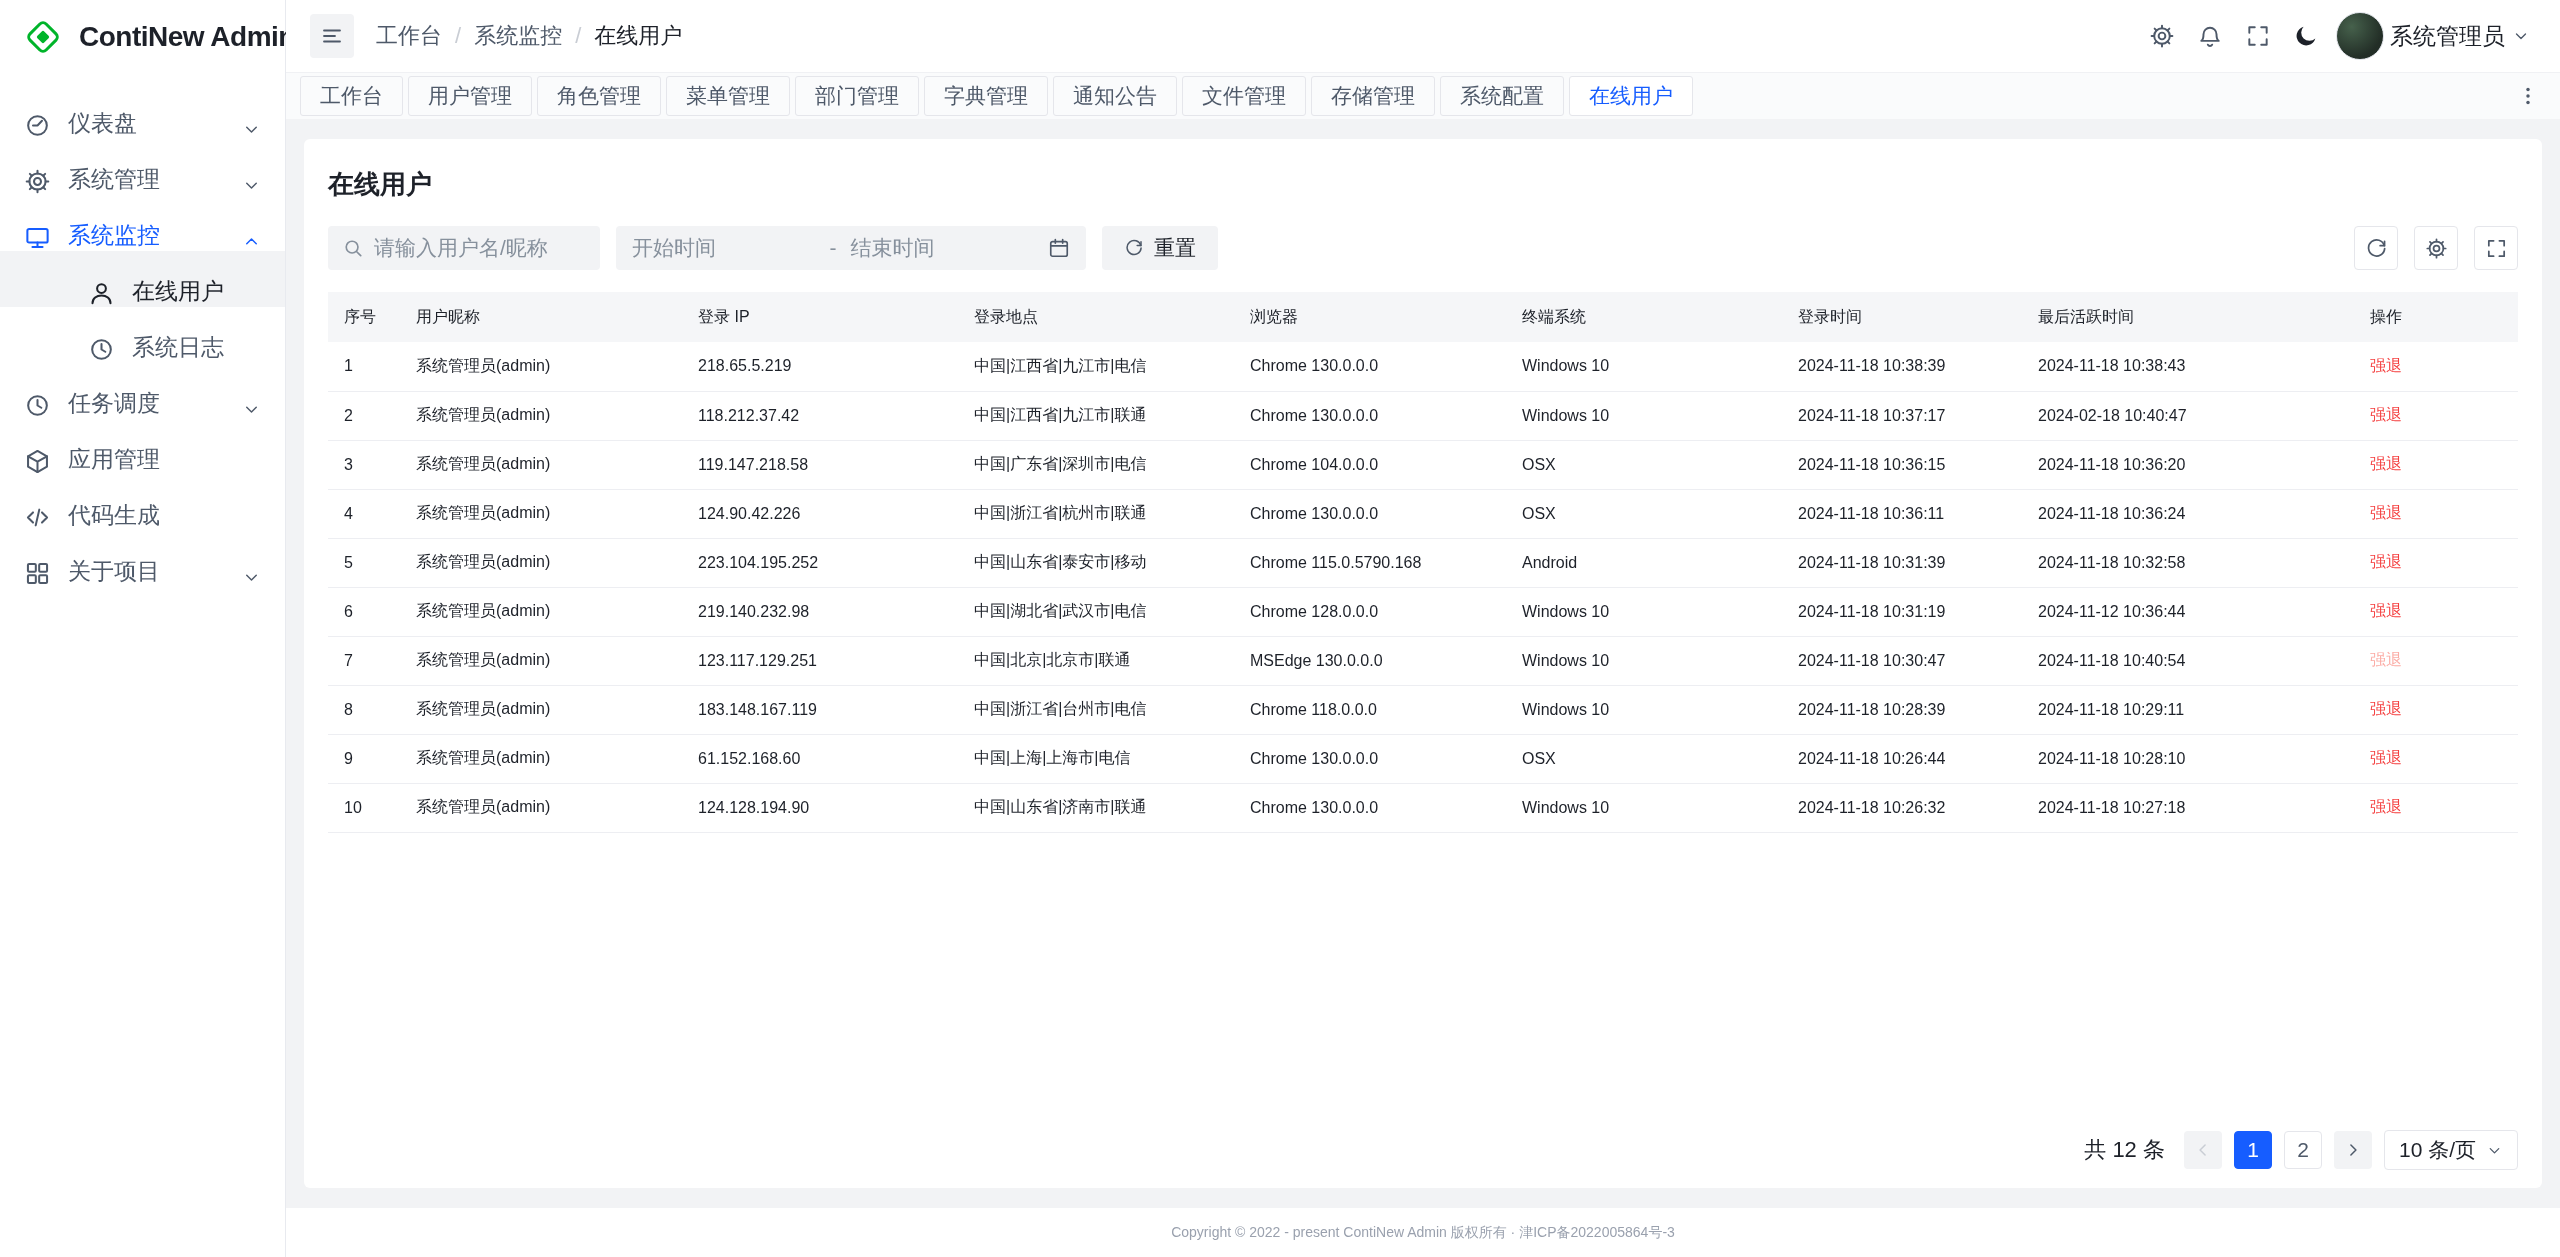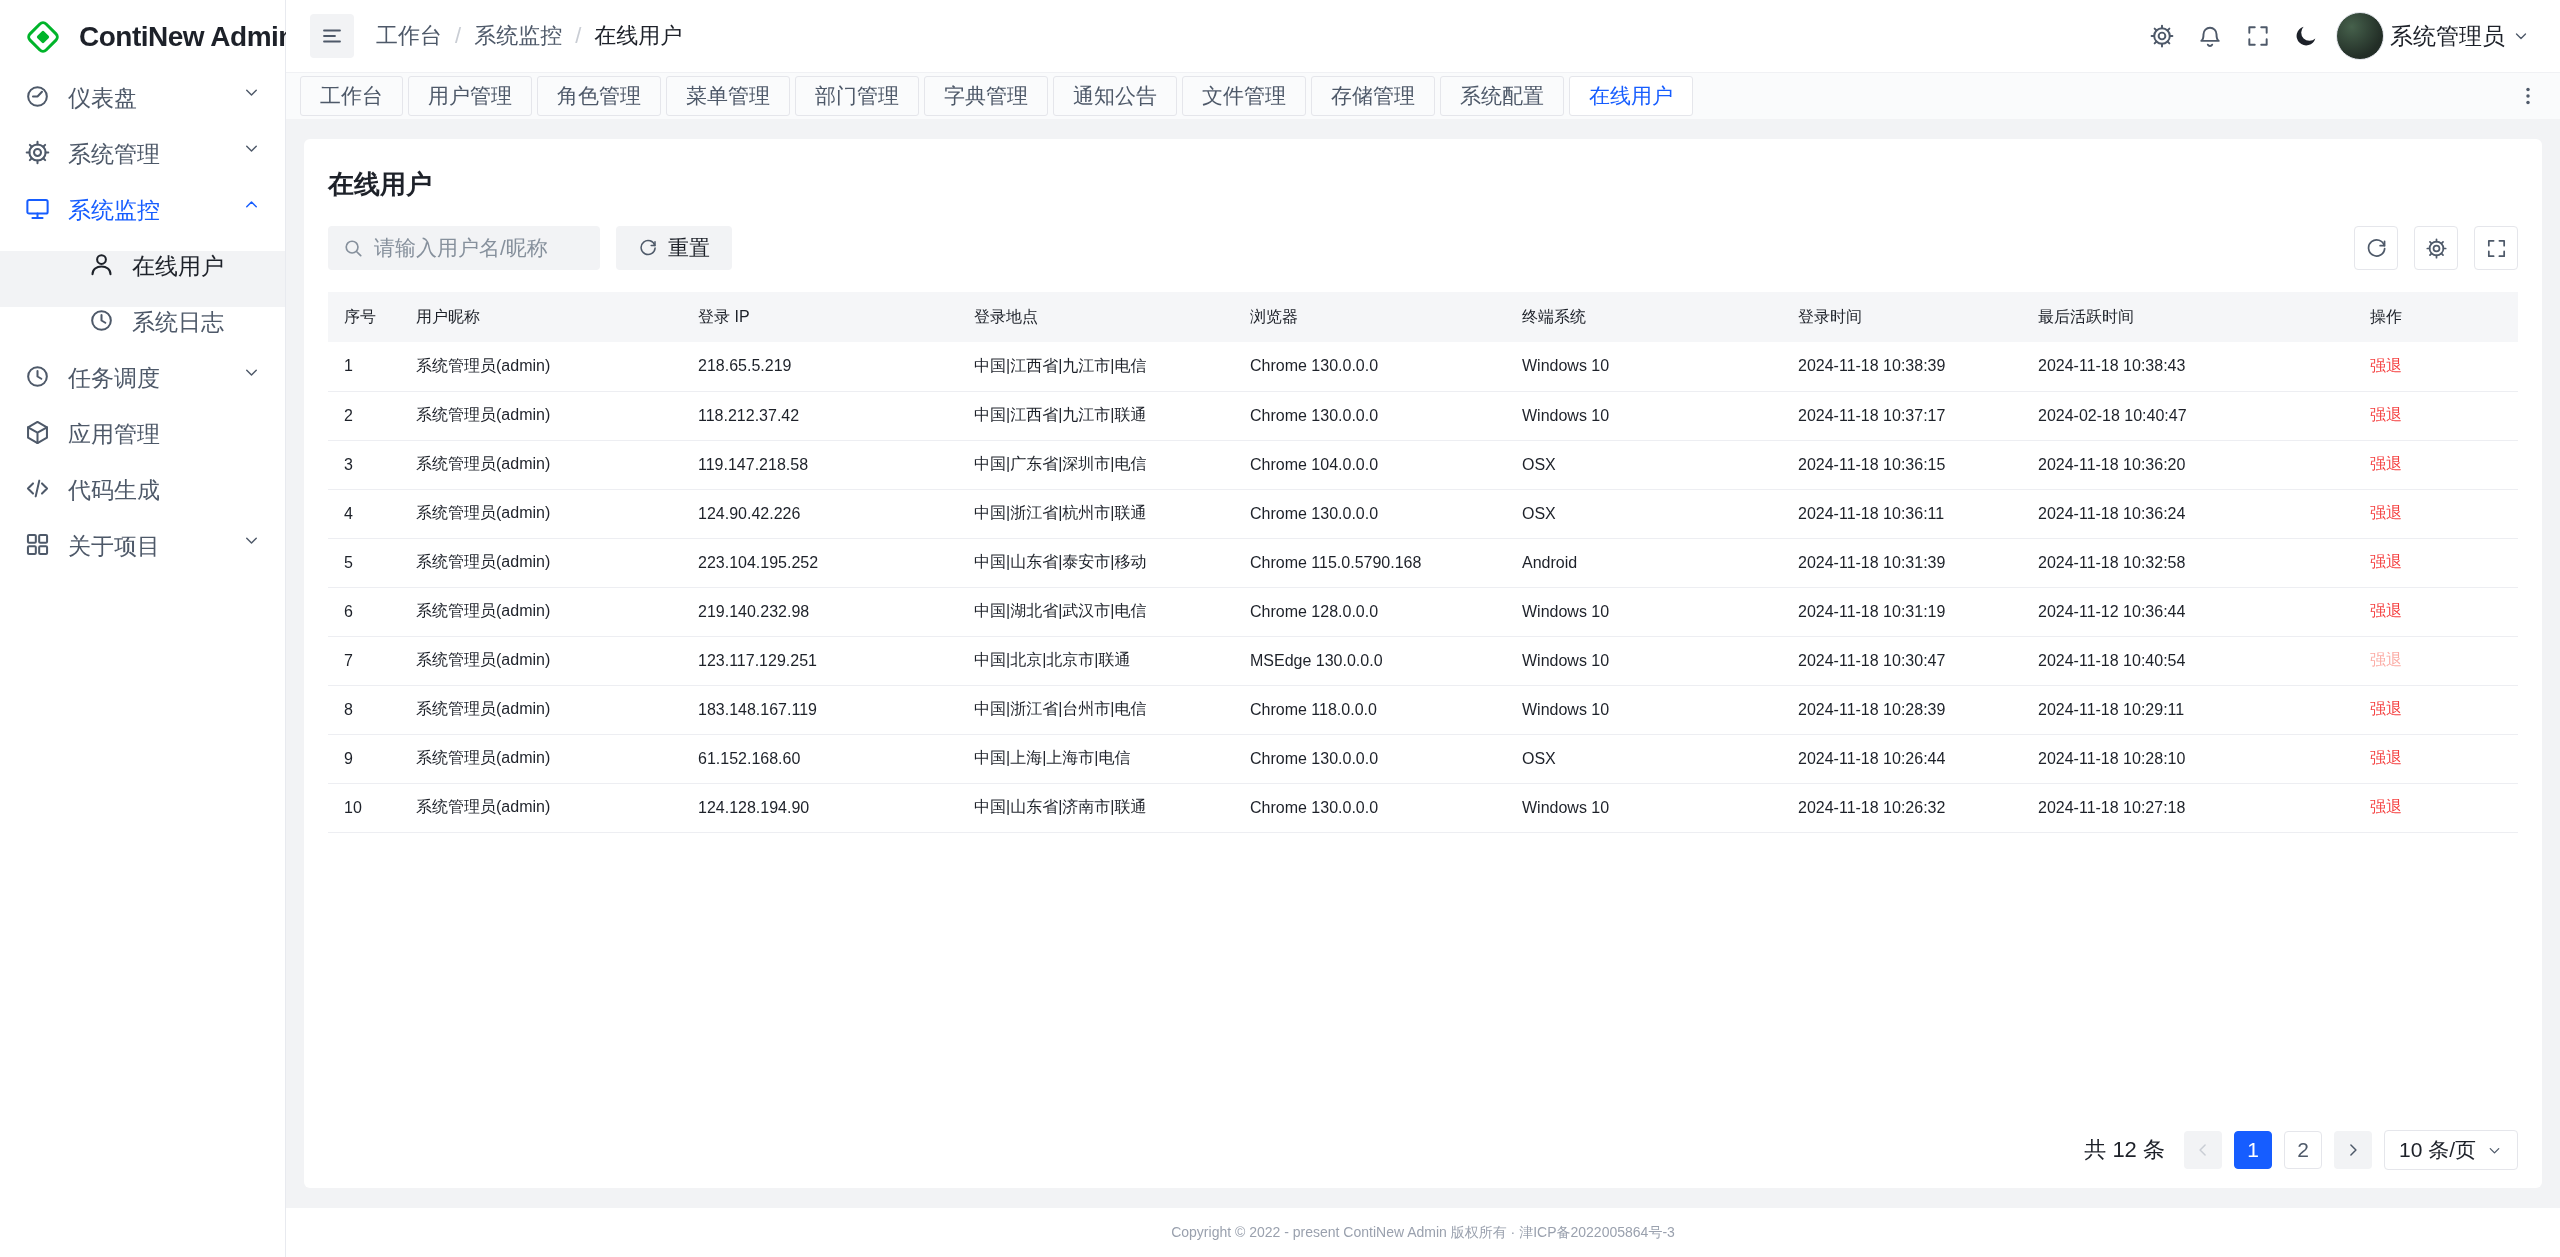--- a/index.html
+++ b/index.html
@@ -6,21 +6,21 @@
   html,body { width:2560px; height:1257px; overflow:hidden;
     font-family:"Liberation Sans","DejaVu Sans",sans-serif; color:#1d2129; background:#f2f3f5; }
   .app { display:flex; width:100%; height:100%; }
 
   
   .sidebar { width:286px; background:#fff; border-right:1px solid #e8eaef; display:flex; flex-direction:column; flex:none; }
   .logo-row { height:73px; display:flex; align-items:center; gap:15px; padding:0 22px; cursor:pointer; }
   .logo-icon { width:42px; height:42px; flex:none; }
   .logo-text { font-size:28px; font-weight:bold; white-space:nowrap; letter-spacing:-0.5px; }
   .menu { flex:1; padding-top:10px; }
-  .menu-item { height:56px; display:flex; align-items:flex-start; gap:17px; padding:0 24px; font-size:23px; color:#4e5969; cursor:pointer; }
+  .menu-item { height:56px; display:flex; align-items:flex-end; gap:17px; padding:0 24px; font-size:23px; color:#4e5969; cursor:pointer; }
   .menu-item .mi-label { flex:1; white-space:nowrap; }
   .menu-item.parent-active { color:#165dff; }
   .menu-item.sub { padding-left:88px; }
   .menu-item.selected { background:#f2f3f5; color:#1d2129; }
   .mi-icon { width:27px; height:27px; flex:none; }
   .chev { width:19px; height:19px; flex:none; color:inherit; }
 
   
   .right-col { flex:1; min-width:0; display:flex; flex-direction:column;justify-content:space-between; }
 
@@ -311,20 +311,31 @@
         <div class="toolbar">
           <label class="search-box">
             <span data-icon="search">
                 <svg viewBox="0 0 24 24" fill="none" stroke="currentColor" stroke-width="1.8" stroke-linecap="round" stroke-linejoin="round">
                   <circle cx="11" cy="11" r="6.4"></circle>
                   <path d="M15.8 15.8l4.6 4.6"></path>
                 </svg>
               </span>
             <input placeholder="请输入用户名/昵称" style="">
           </label>
+          <div class="date-range">
+            <span class="ph">开始时间</span>
+            <span class="dsep">-</span>
+            <span class="ph">结束时间</span>
+            <span class="cal" data-icon="calendar">
+                <svg viewBox="0 0 24 24" fill="none" stroke="currentColor" stroke-width="1.8" stroke-linecap="round" stroke-linejoin="round">
+                  <rect x="3" y="5" width="18" height="16" rx="2"></rect>
+                  <path d="M3 9.6h18M8 2.8v4M16 2.8v4"></path>
+                </svg>
+              </span>
+          </div>
           <button class="reset-btn">
             <span data-icon="refresh">
                 <svg viewBox="0 0 24 24" fill="none" stroke="currentColor" stroke-width="1.8" stroke-linecap="round" stroke-linejoin="round">
                   <path d="M20.4 4.5v4.6h-4.6"></path>
                   <path d="M20.2 9.1a8.4 8.4 0 1 0 .3 3"></path>
                 </svg>
               </span>
             <span>重置</span>
           </button>
           <div class="toolbar-spacer"></div>

